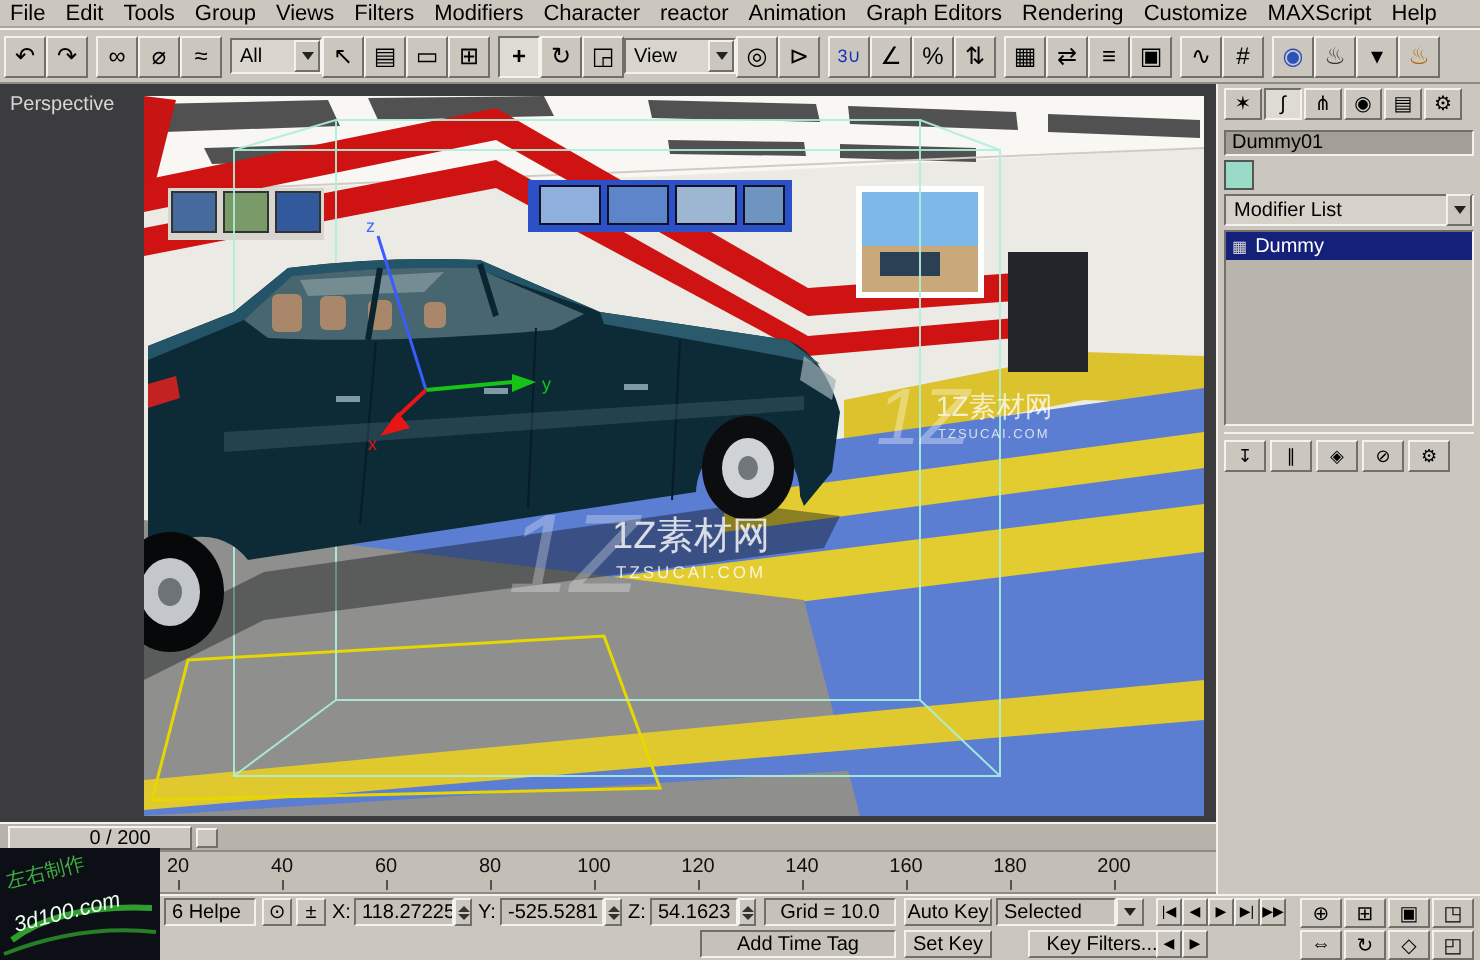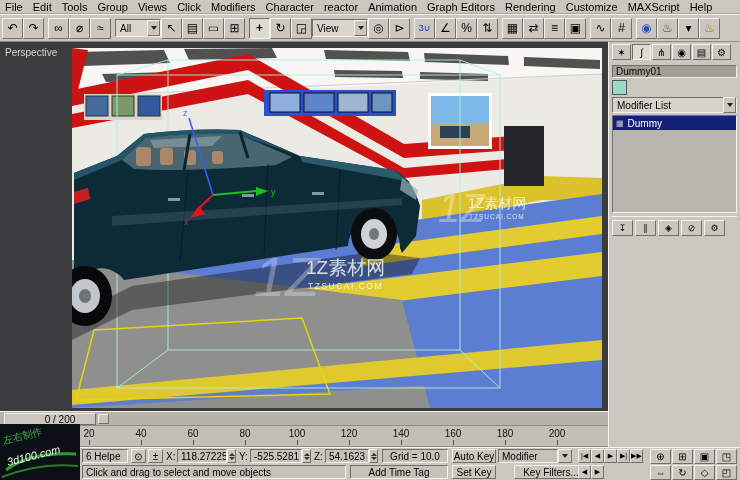--- a/index.html
+++ b/index.html
@@ -65,21 +65,21 @@
 </head>
 <body>
 
 <div class="menubar">
 
 <span class="menu-item">File</span>
     <span class="menu-item">Edit</span>
     <span class="menu-item">Tools</span>
     <span class="menu-item">Group</span>
     <span class="menu-item">Views</span>
-    <span class="menu-item">Click</span>
+    <span class="menu-item">Filters</span>
     <span class="menu-item">Modifiers</span>
     <span class="menu-item">Character</span>
     <span class="menu-item">reactor</span>
     <span class="menu-item">Animation</span>
     <span class="menu-item">Graph Editors</span>
     <span class="menu-item">Rendering</span>
     <span class="menu-item">Customize</span>
     <span class="menu-item">MAXScript</span>
     <span class="menu-item">Help</span>
   </div>
@@ -324,35 +324,34 @@
   <div class="cell sunken" style="left:177px;top:1px;width:50px">118.27225</div>
   <div class="spin" style="left:227px;top:1px"></div>
   <span class="lbl" style="left:239px;top:1px">Y:</span>
   <div class="cell sunken" style="left:250px;top:1px;width:52px">-525.5281</div>
   <div class="spin" style="left:302px;top:1px"></div>
   <span class="lbl" style="left:314px;top:1px">Z:</span>
   <div class="cell sunken" style="left:325px;top:1px;width:44px">54.1623</div>
   <div class="spin" style="left:369px;top:1px"></div>
   <div class="cell sunken btn" style="left:382px;top:1px;width:66px">Grid = 10.0</div>
   <div class="cell raised btn" style="left:452px;top:1px;width:44px">Auto Key</div>
-  <div class="cell sunken" style="left:498px;top:1px;width:60px">Modifier</div>
+  <div class="cell sunken" style="left:498px;top:1px;width:60px">Selected</div>
   <div class="cell raised btn" style="left:558px;top:1px;width:14px">
       <span class="caret"></span>
     </div>
   <div class="cell raised btn pbtn" style="left:578px;top:1px">|◀</div>
   <div class="cell raised btn pbtn" style="left:591px;top:1px">◀</div>
   <div class="cell raised btn pbtn" style="left:604px;top:1px">▶</div>
   <div class="cell raised btn pbtn" style="left:617px;top:1px">▶|</div>
   <div class="cell raised btn pbtn" style="left:630px;top:1px">▶▶</div>
   <div class="cell raised btn nbtn" style="left:650px;top:1px">⊕</div>
   <div class="cell raised btn nbtn" style="left:672px;top:1px">⊞</div>
   <div class="cell raised btn nbtn" style="left:694px;top:1px">▣</div>
   <div class="cell raised btn nbtn" style="left:716px;top:1px">◳</div>
 
-  <div class="cell sunken" style="left:82px;top:17px;width:264px">Click and drag to select and move objects</div>
   <div class="cell sunken btn" style="left:350px;top:17px;width:98px">Add Time Tag</div>
   <div class="cell raised btn" style="left:452px;top:17px;width:44px">Set Key</div>
   <div class="cell raised btn" style="left:514px;top:17px;width:74px">Key Filters...</div>
   <div class="cell raised btn pbtn" style="left:578px;top:17px">◀</div>
   <div class="cell raised btn pbtn" style="left:591px;top:17px">▶</div>
   <div class="cell raised btn nbtn" style="left:650px;top:17px">⇔</div>
   <div class="cell raised btn nbtn" style="left:672px;top:17px">↻</div>
   <div class="cell raised btn nbtn" style="left:694px;top:17px">◇</div>
   <div class="cell raised btn nbtn" style="left:716px;top:17px">◰</div>
 </div>

